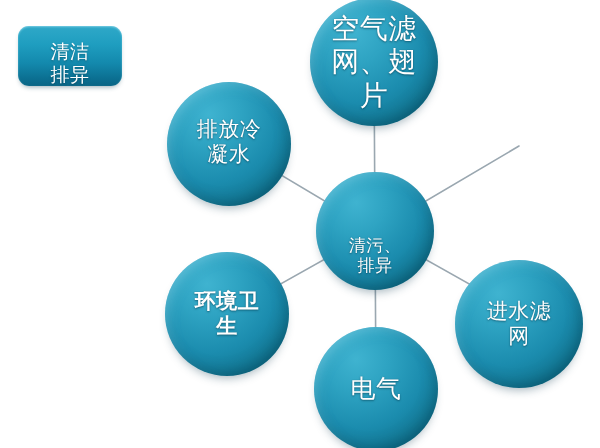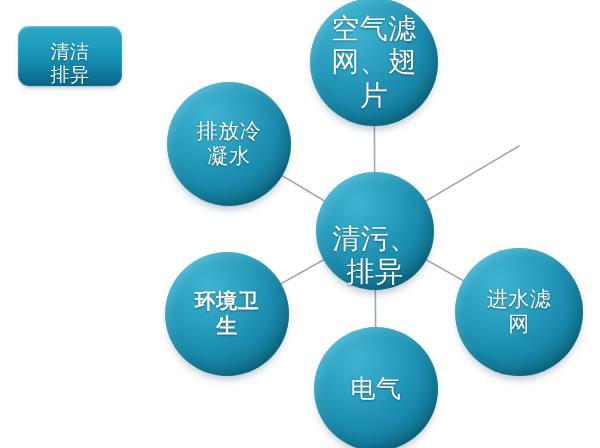--- a/index.html
+++ b/index.html
@@ -69,21 +69,21 @@
     padding: 0 6px;
   }
 
   
   #node-center {
     left: 316px;
     top: 172px;
     width: 118px;
     height: 118px;
   }
-  #node-center .node-label { font-size: 28px; margin-top: 48px; }
+  #node-center .node-label { font-size: 17px; margin-top: 48px; }
 
   
   #node-top {
     left: 310px;
     top: -2px;
     width: 128px;
     height: 128px;
   }
   #node-top .node-label { font-size: 28px; }
 
@@ -92,21 +92,21 @@
     left: 455px;
     top: 82px;
     width: 128px;
     height: 128px;
   }
   #node-upper-right .node-label { font-size: 21px; }
 
   
   #node-lower-right {
     left: 455px;
-    top: 248px;
+    top: 260px;
     width: 128px;
     height: 128px;
     align-items: center;
   }
   #node-lower-right .node-label { font-size: 21px; }
 
   
   #node-bottom {
     left: 314px;
     top: 327px;
@@ -123,20 +123,21 @@
     height: 124px;
   }
   #node-lower-left .node-label { font-size: 21px; font-weight: bold; }
 
   
   #node-upper-left {
     left: 167px;
     top: 82px;
     width: 124px;
     height: 124px;
+    font-family: Liberation Mono, monospace;
   }
   #node-upper-left .node-label { font-size: 21px; }
 
   
   #title-badge {
     position: absolute;
     left: 18px;
     top: 26px;
     width: 104px;
     height: 60px;

